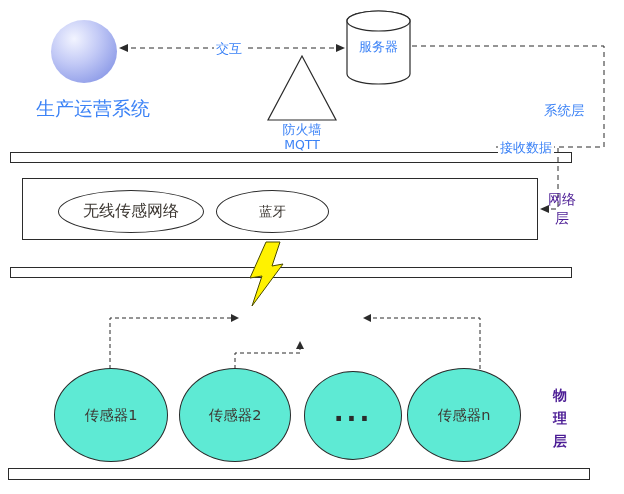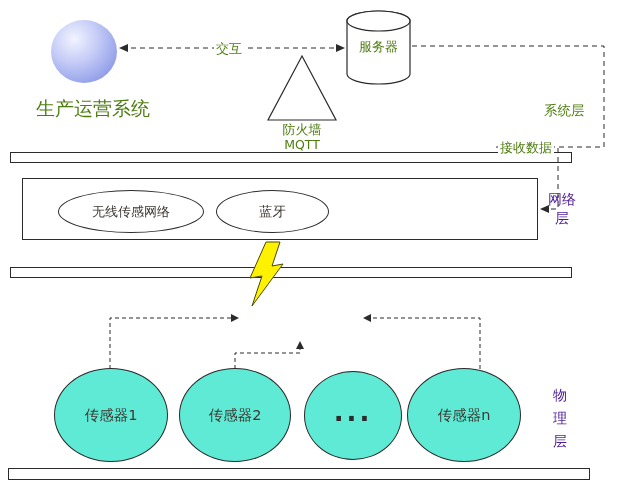--- a/index.html
+++ b/index.html
@@ -1,25 +1,25 @@
 <!DOCTYPE html>
 <html><head>
 <meta charset="utf-8">
 <style>
   * { margin:0; padding:0; box-sizing:border-box; }
   html,body { background:#ffffff; }
   body { font-family:"DejaVu Sans","Liberation Sans",sans-serif; }
   #canvas { position:relative; width:624px; height:494px; background:#fff; overflow:hidden; color:#3d3833; }
-  .lbl { position:absolute; font-size:13px; color:#4d7c0f; white-space:nowrap; }
+  .lbl { position:absolute; font-size:13px; color:#3b82f6; white-space:nowrap; }
   .lbl.center { text-align:center; }
   .lbl.bg { background:#fff; padding:0 2px; }
   .bar { position:absolute; background:#fff; border:1px solid #2b2b2b; height:11px; }
   .box { position:absolute; background:#fff; border:1px solid #2b2b2b; }
   .ell { position:absolute; background:#fff; border:1px solid #2b2b2b; border-radius:50%;
-         display:flex; align-items:center; justify-content:center; font-size:13px; }
+         display:flex; align-items:center; justify-content:center; font-size:16px; }
   .circle { position:absolute; background:#5eead4; border:1px solid #2b2b2b; border-radius:50%;
             display:flex; align-items:center; justify-content:center; font-size:14.5px; }
   .flexc { display:flex; align-items:center; justify-content:center; }
   .sphere { position:absolute; left:51px; top:20px; width:66px; height:63px; border-radius:50%;
             background:radial-gradient(circle at 35% 30%, #f2f4ff 0%, #c3caf6 40%, #8e9ce8 80%, #7f8de0 100%); }
   .vtext { position:absolute; word-break:break-all; text-align:center; color:#4c1d95; }
   .dots-label { font-size:26px; font-weight:bold; letter-spacing:3px; line-height:10px; margin-top:-8px; color:#2b2b2b; }
   svg.overlay { position:absolute; left:0; top:0; }
 </style>
 </head>
@@ -94,15 +94,15 @@
   <div class="lbl center bg" style="left:272px; top:121px; width:60px; font-size:13px;">防火墙</div>
 
   <div class="lbl center" style="left:272px; top:137px; width:60px; font-size:12.5px;">MQTT</div>
 
   <div class="lbl" style="left:544px; top:102px; font-size:13.5px;">系统层</div>
 
   <div class="lbl bg" style="left:498px; top:139px; font-size:13px;">接收数据</div>
 
   <div class="vtext" style="left:546px; top:190px; width:32px; font-size:14px; line-height:19px;">网络层</div>
 
-  <div class="vtext" style="left:552px; top:384px; width:16px; font-size:14px; line-height:23px;">物理层</div>
+  <div class="vtext" style="left:552px; top:384px; width:16px; font-size:14px; line-height:23px;font-weight:bold;">物理层</div>
 
 </div>
 
 </body></html>

